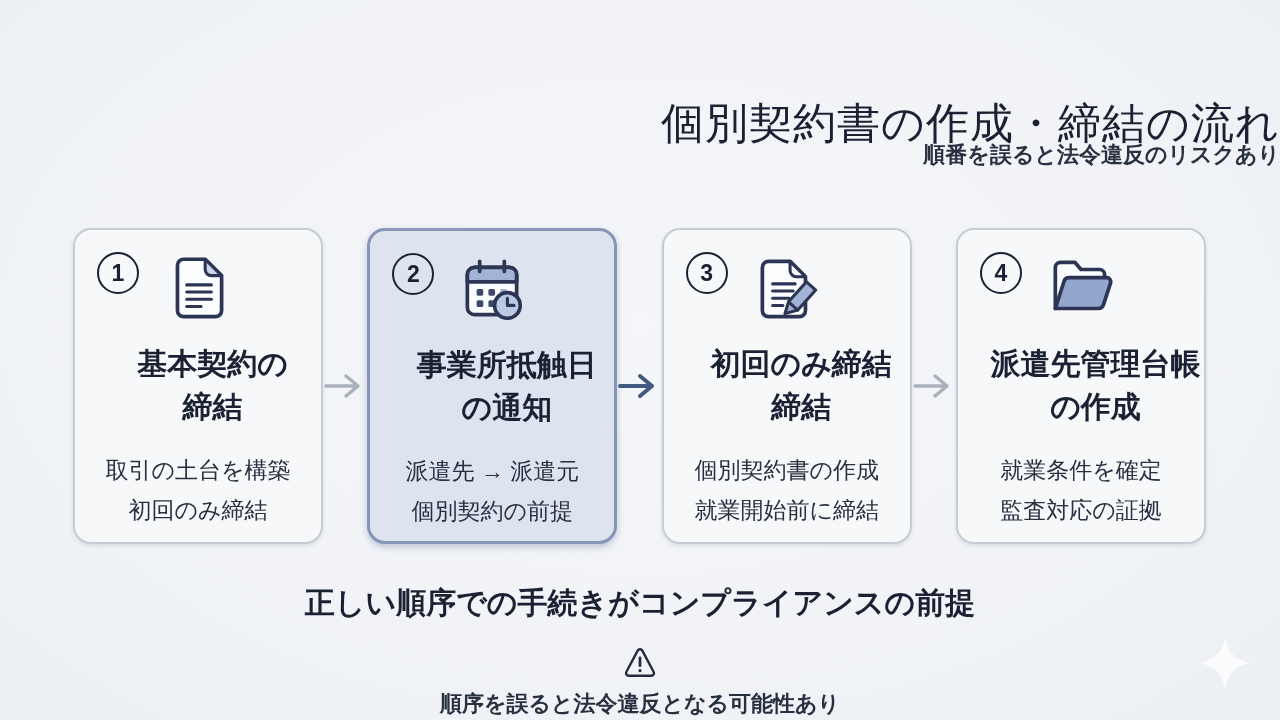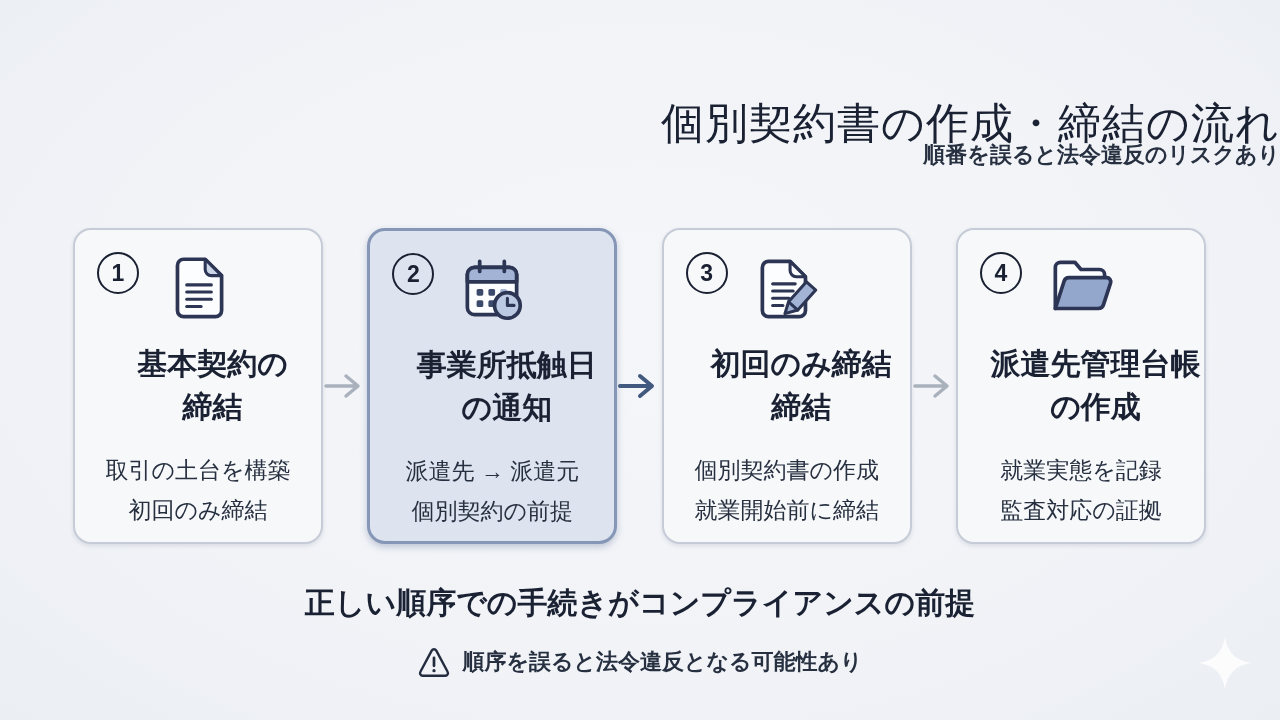--- a/index.html
+++ b/index.html
@@ -121,20 +121,21 @@
     top: 646px;
     left: 0;
     width: 100%;
     display: flex;
     align-items: center;
     justify-content: center;
     gap: 11px;
     font-size: 22px;
     font-weight: 600;
     color: var(--text-body);
+    flex-direction: column;
   }
   .warning-row svg { display: block; width: 34px; height: 32px; }
   .sparkle {
     position: absolute;
     right: 26px;
     bottom: 28px;
     width: 58px;
     height: 58px;
     opacity: 0.85;
   }
@@ -263,21 +264,21 @@
         <svg viewBox="0 0 76 76">
           <path class="st f-paper" d="M13 57 V17 a5 5 0 0 1 5 -5 H32 l6 7 H56 a5 5 0 0 1 5 5 v5"></path>
           <path class="st f-deep" d="M13 57 L21.5 30.5 a5 5 0 0 1 4.8 -3.5 H63 a4 4 0 0 1 3.8 5.2 L60 53 a5.5 5.5 0 0 1 -5.2 4 Z"></path>
         </svg>
       </div>
       <h2 class="card-title">
         <span>派遣先管理台帳</span><br>
         <span>の作成</span>
       </h2>
       <p class="card-desc">
-        <span>就業実態を記録</span><br>
+        <span>就業条件を確定</span><br>
         <span>監査対応の証拠</span>
       </p>
     </section>
 
   </div>
 
   <div class="statement">正しい順序での手続きがコンプライアンスの前提</div>
 
   <div class="warning-row">
     <svg viewBox="0 0 40 36">

